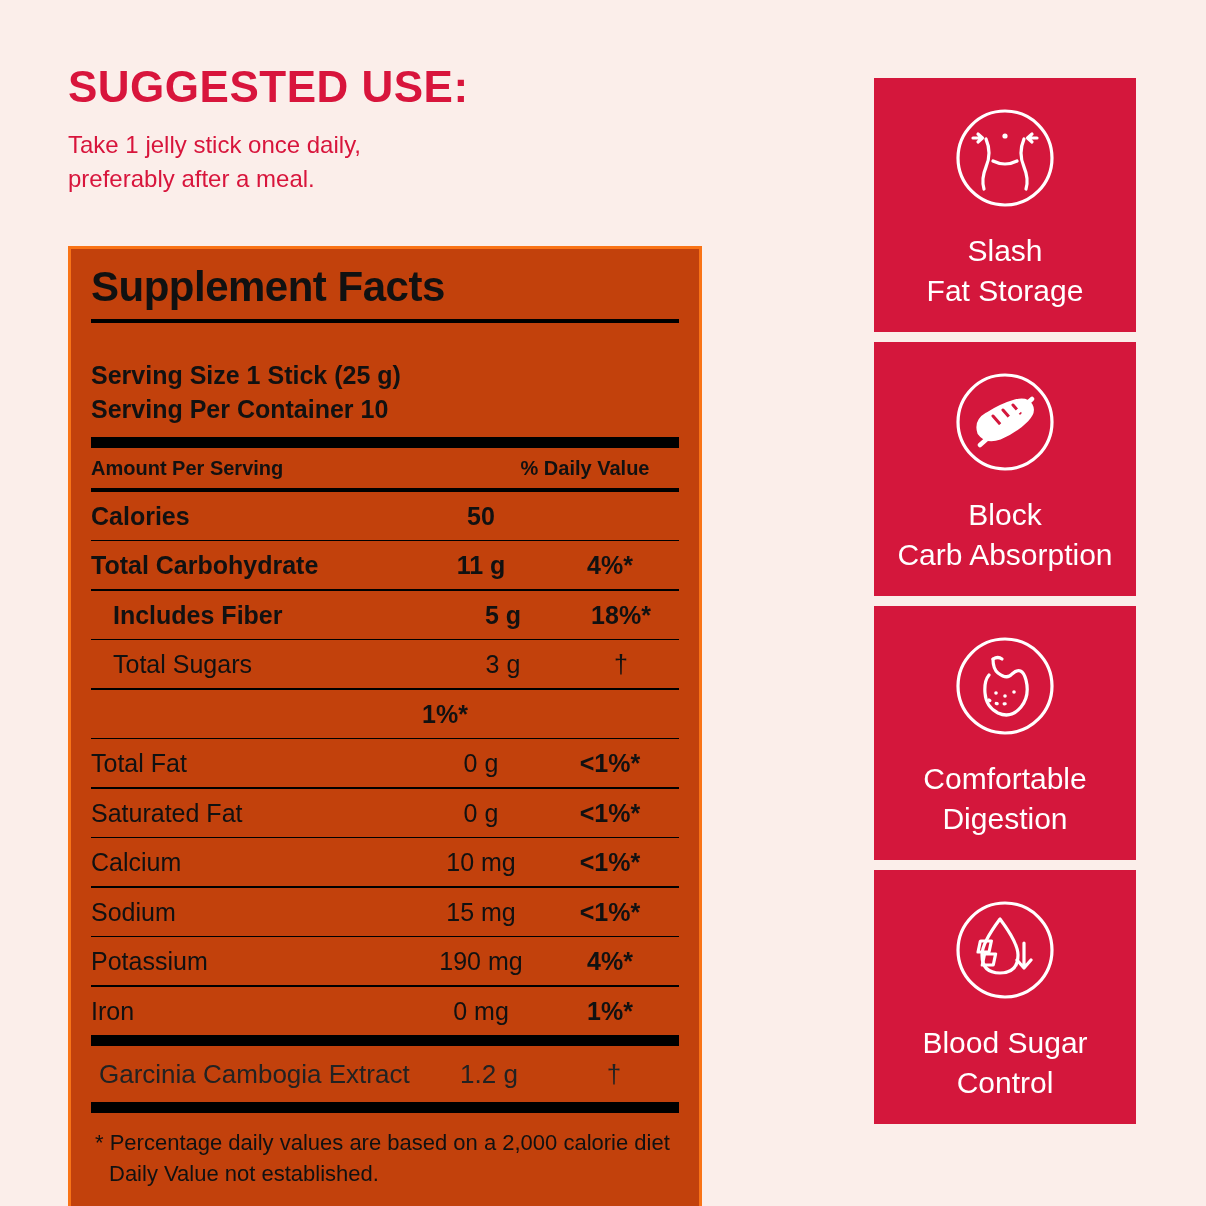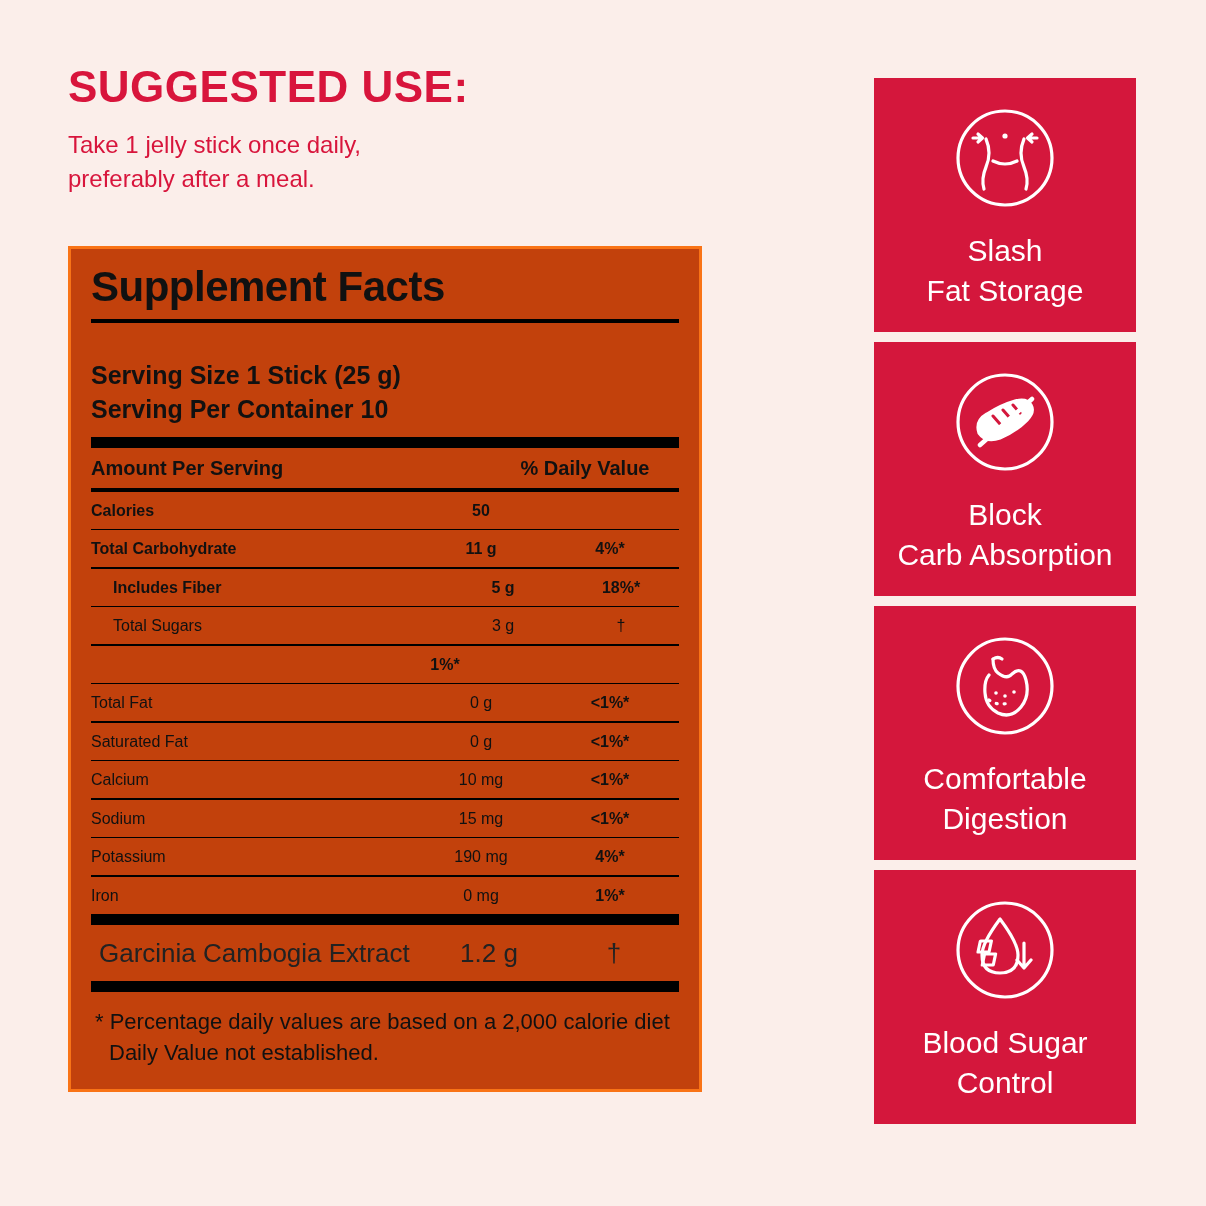--- a/index.html
+++ b/index.html
@@ -70,21 +70,21 @@
     font-size: 25px;
     font-weight: bold;
     line-height: 1.35;
     margin-top: 28px;
   }
   .serving-block div { white-space: nowrap; }
 
   .row {
     display: flex;
     align-items: baseline;
-    font-size: 16px;
+    font-size: 25px;
     padding: 10px 0 9px 0;
   }
   .row .c-name { flex: 0 0 330px; }
   .row .c-amt  { flex: 0 0 120px; text-align: center; }
   .row .c-dv   { flex: 1; text-align: center; }
   .hdr-row { font-weight: bold; font-size: 20px; padding: 9px 0 8px 0; }
   .hdr-row .c-name { flex: 0 0 400px; }
   .hdr-row .c-dv { text-align: center; flex: 1; }
   .indent-1 { padding-left: 22px; }
   .bold { font-weight: bold; }

